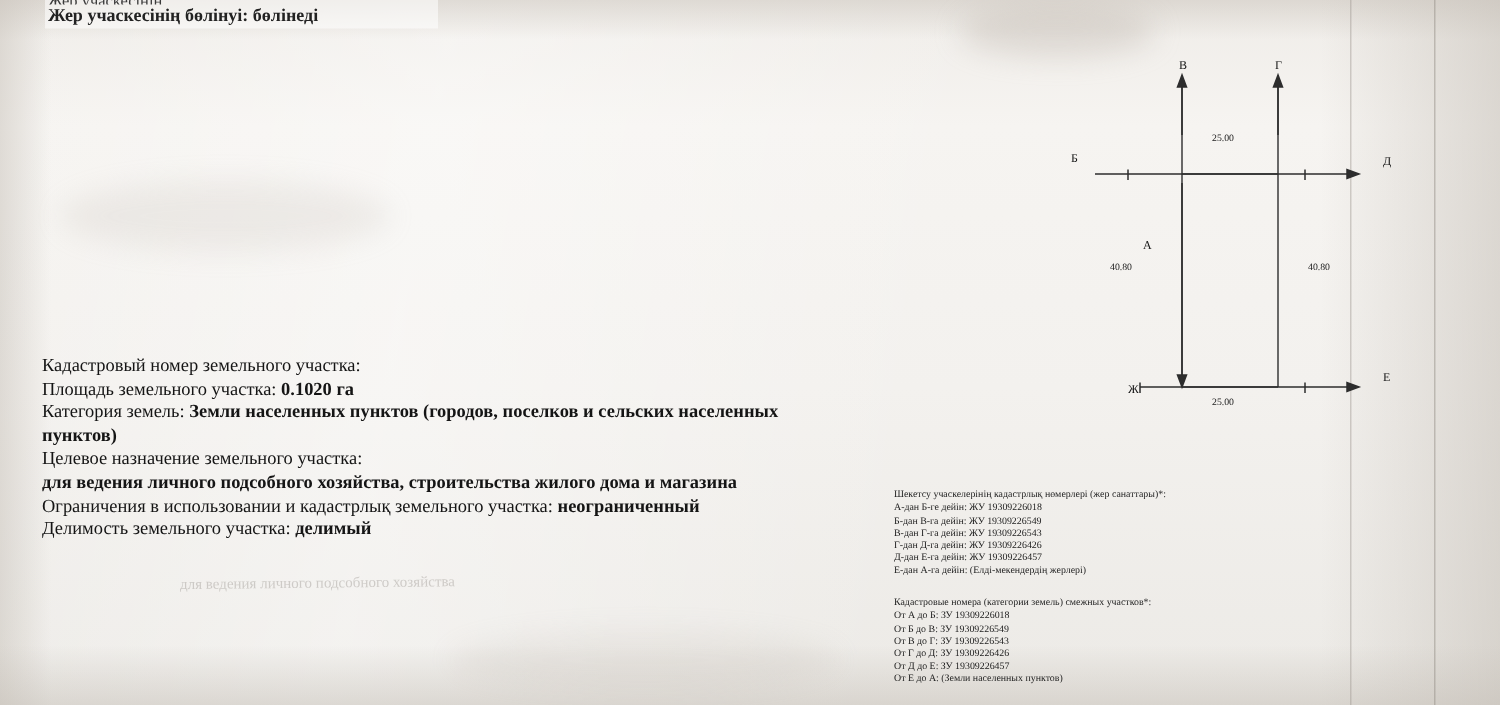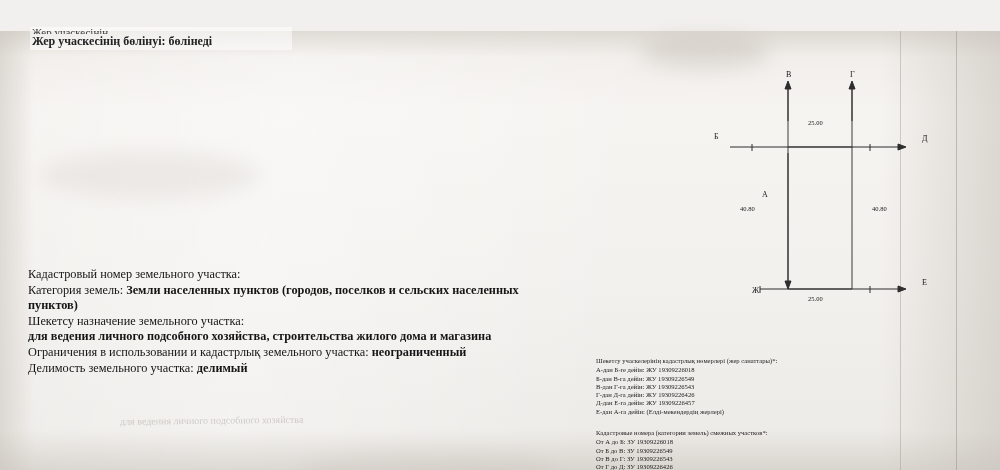--- a/index.html
+++ b/index.html
@@ -16,21 +16,20 @@
     position: relative;
   }
 
   
   #page {
     position: absolute;
     inset: 0;
     background:
       linear-gradient(100deg, rgba(255,255,255,0.0) 0%, rgba(255,255,255,0.35) 28%, rgba(255,255,255,0.0) 62%),
       linear-gradient(180deg, #efece8 0%, #f6f4f1 18%, #f3f1ee 55%, #eceae6 100%);
-    margin-top: 31px;
   }
   
   .band {
     position: absolute;
     pointer-events: none;
   }
   .band-top {
     left: 0; right: 0; top: 0; height: 26px;
     background: linear-gradient(180deg, rgba(206,200,192,0.55), rgba(206,200,192,0.0));
   }
@@ -164,25 +163,29 @@
   </div>
 
   <div class="ghost">для ведения личного подсобного хозяйства</div>
 
   <div class="info-block">
     <div class="info-row">
       <span class="lbl">Кадастровый номер земельного участка:</span>
       <span class="val"></span>
     </div>
     <div class="info-row">
+      <span class="lbl">Площадь земельного участка:</span>
+      <span class="val">0.1020 га</span>
+    </div>
+    <div class="info-row">
       <span class="lbl">Категория земель:</span>
       <span class="val">Земли населенных пунктов (городов, поселков и сельских населенных пунктов)</span>
     </div>
     <div class="info-row">
-      <span class="lbl">Шекетсу назначение земельного участка:</span>
+      <span class="lbl">Целевое назначение земельного участка:</span>
     </div>
     <div class="info-row bold-all">для ведения личного подсобного хозяйства, строительства жилого дома и магазина</div>
     <div class="info-row">
       <span class="lbl">Ограничения в использовании и кадастрлық земельного участка:</span>
       <span class="val">неограниченный</span>
     </div>
     <div class="info-row">
       <span class="lbl">Делимость  земельного участка:</span>
       <span class="val">делимый</span>
     </div>

